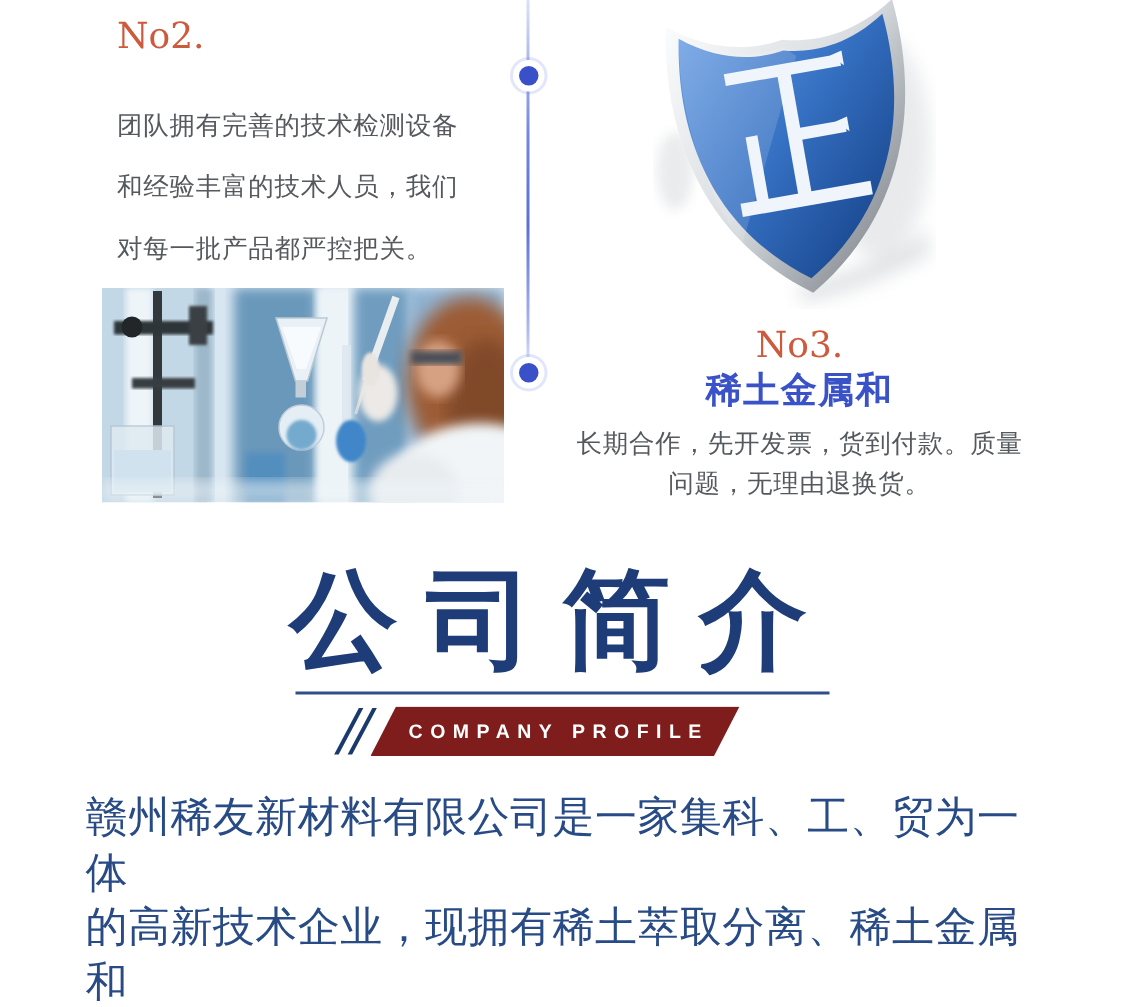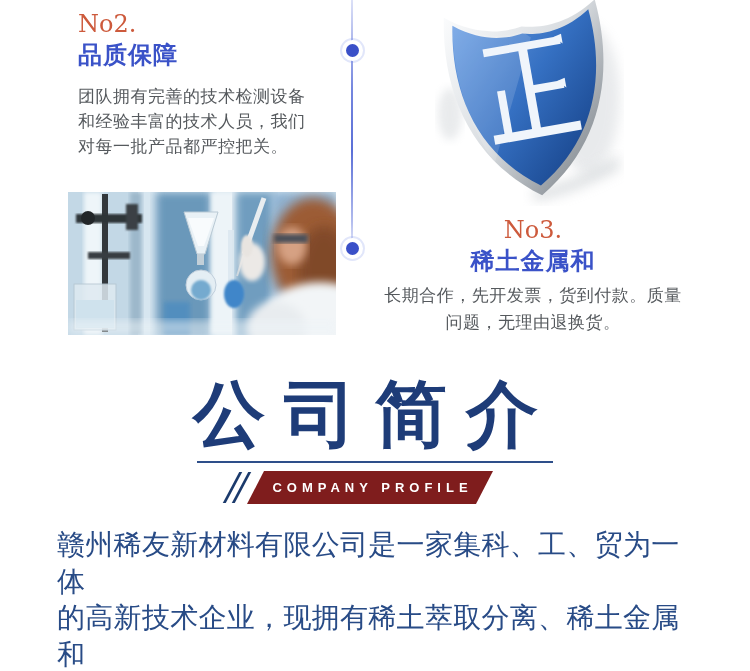--- a/index.html
+++ b/index.html
@@ -36,21 +36,21 @@
     font-size:24px;color:#cd5a3c;line-height:28px;
   }
   .feature-title{
     font-size:24px;font-weight:bold;color:#3a52c8;line-height:28px;margin-top:3px;
     letter-spacing:1px;
   }
   .feature-body{
     font-size:17px;color:#55595d;letter-spacing:.5px;
     white-space:pre-line;
   }
-  .feature-no2 .feature-body{margin-top:15px;line-height:25px;}
+  .feature-no2 .feature-body{margin-top:25px;line-height:41px;}
   .feature-no3 .feature-body{margin-top:7px;line-height:27px;}
 
   
   .shield-wrap{position:absolute;left:434px;top:-32px;width:190px;height:240px;}
   .shield-wrap svg{display:block;width:100%;height:100%;}
 
   
   .lab-photo{position:absolute;left:68px;top:192px;width:268px;height:143px;overflow:hidden;}
   .lab-photo svg{display:block;width:100%;height:100%;}
 
@@ -88,21 +88,20 @@
 <body>
 
 <div class="page">
 
   <div class="timeline-line"></div>
   <div class="timeline-dot dot-1"></div>
   <div class="timeline-dot dot-2"></div>
 
   <div class="feature feature-no2">
     <div class="feature-number">No2.</div>
-    <div class="feature-title">品质保障</div>
     <div class="feature-body">团队拥有完善的技术检测设备
 和经验丰富的技术人员，我们
 对每一批产品都严控把关。</div>
   </div>
 
   <div class="shield-wrap">
 
     <svg viewBox="0 0 190 240">
       <defs>
         <linearGradient id="chrome" x1="0" y1="0" x2="1" y2="1">

